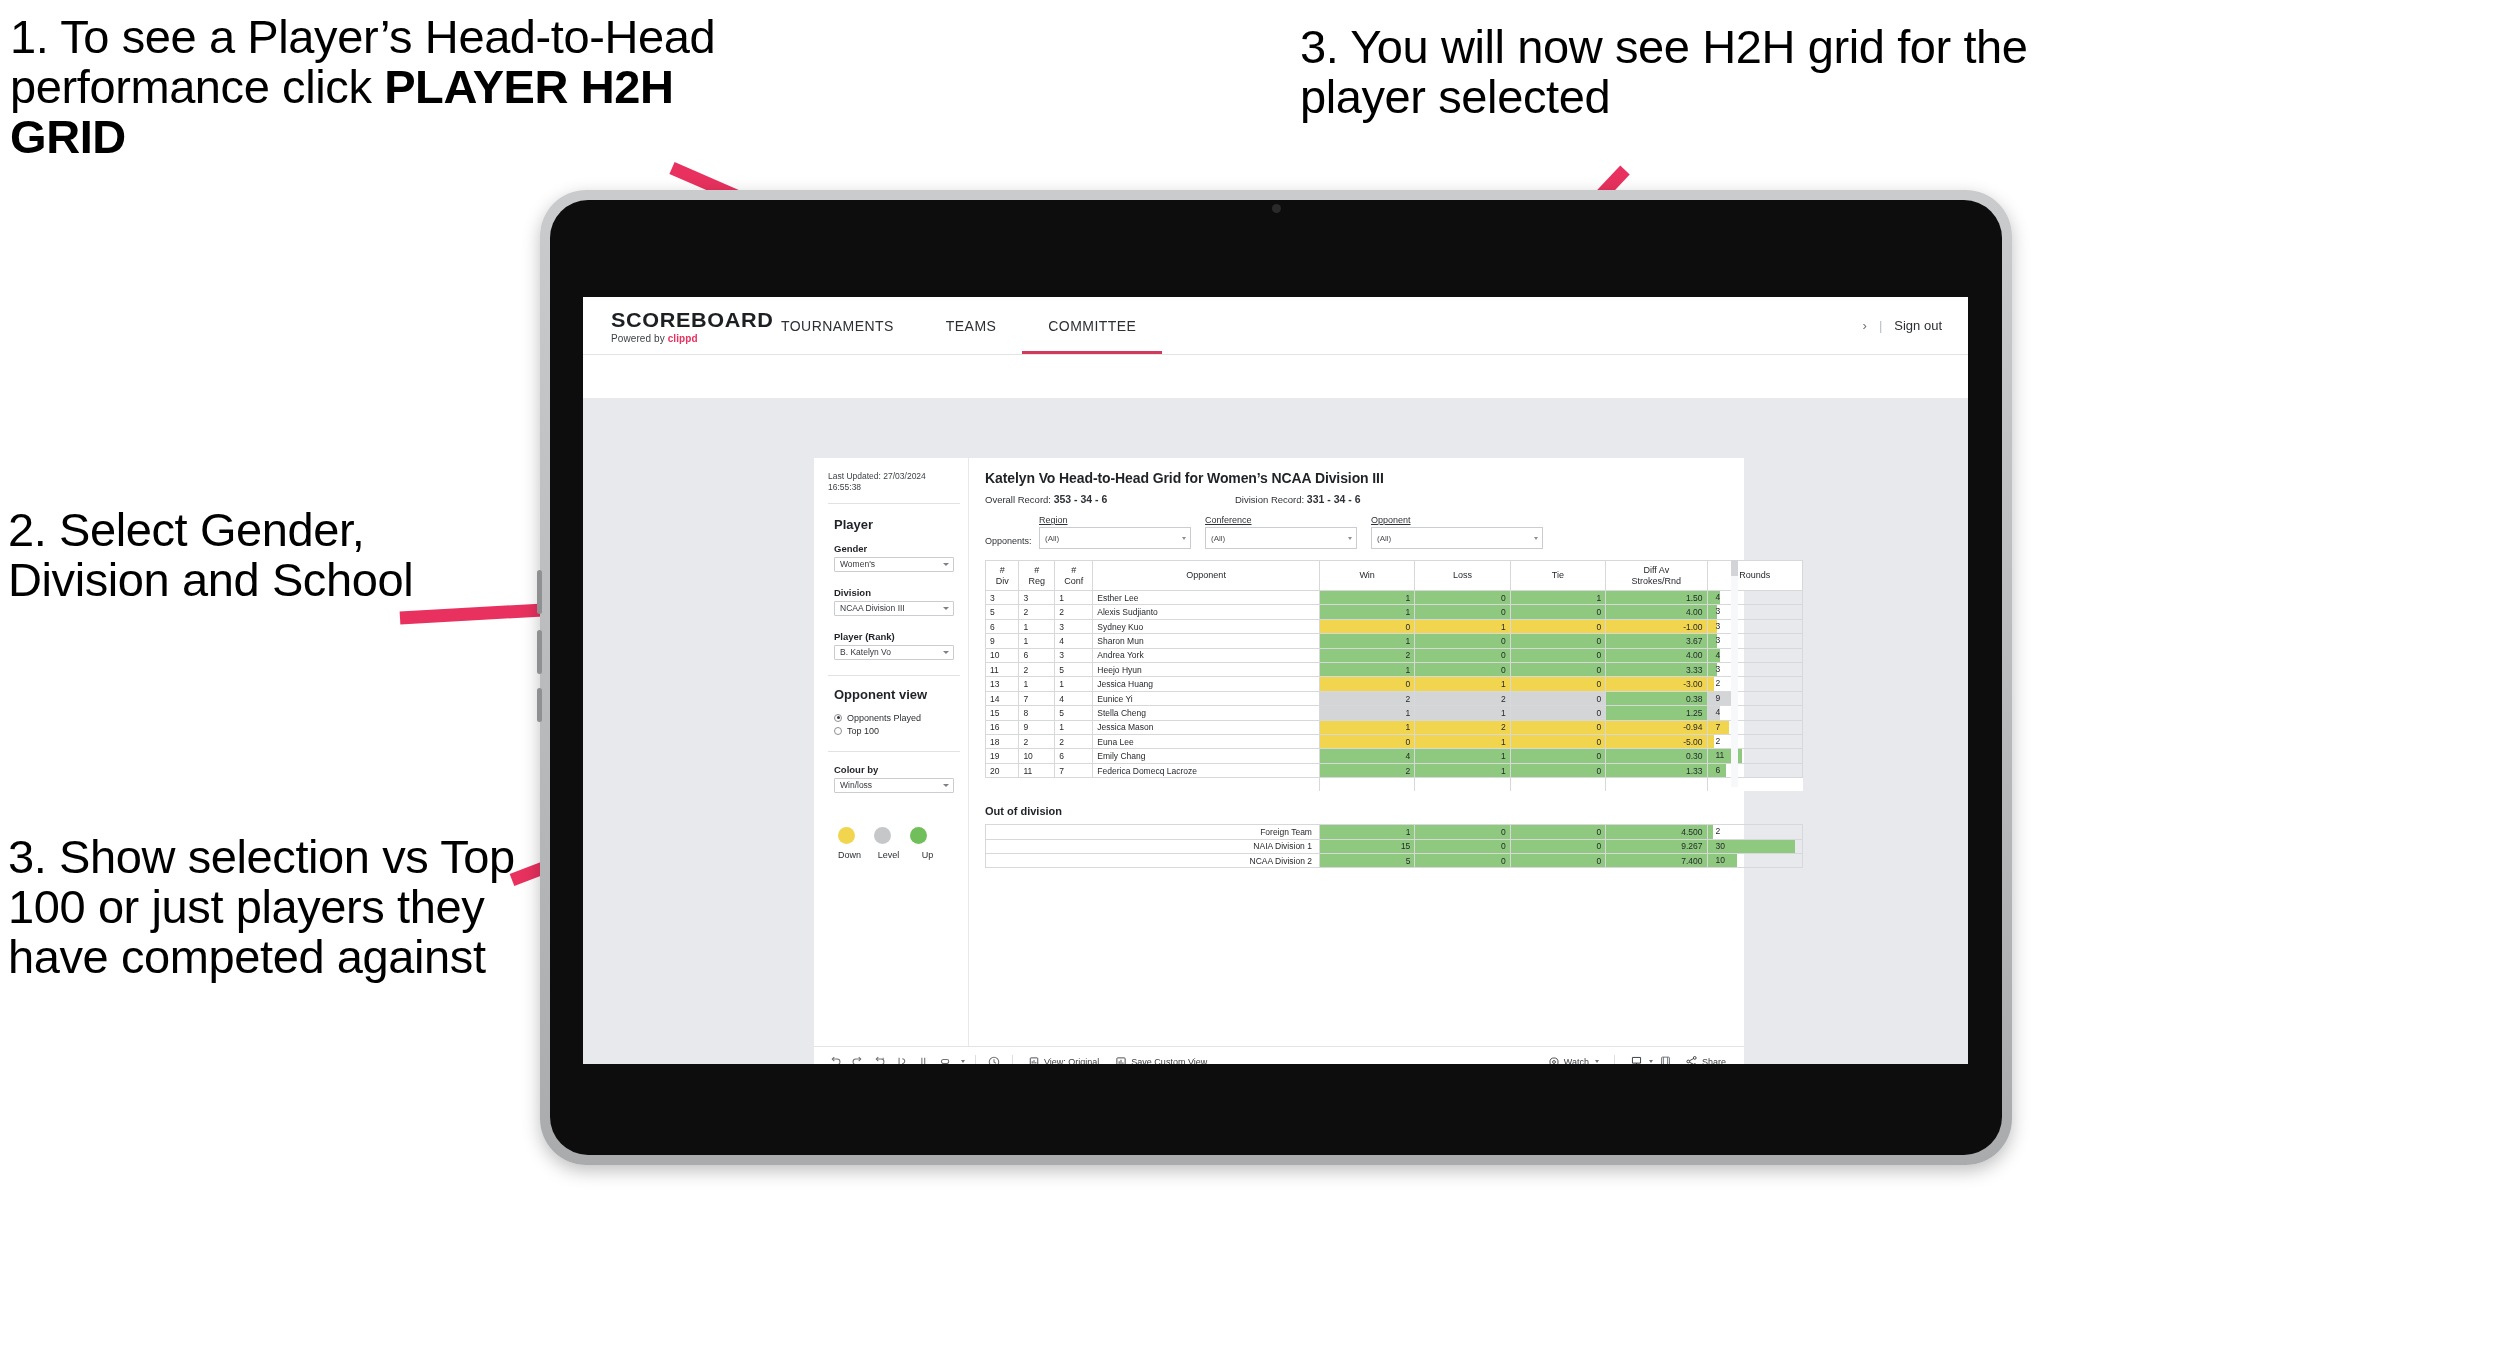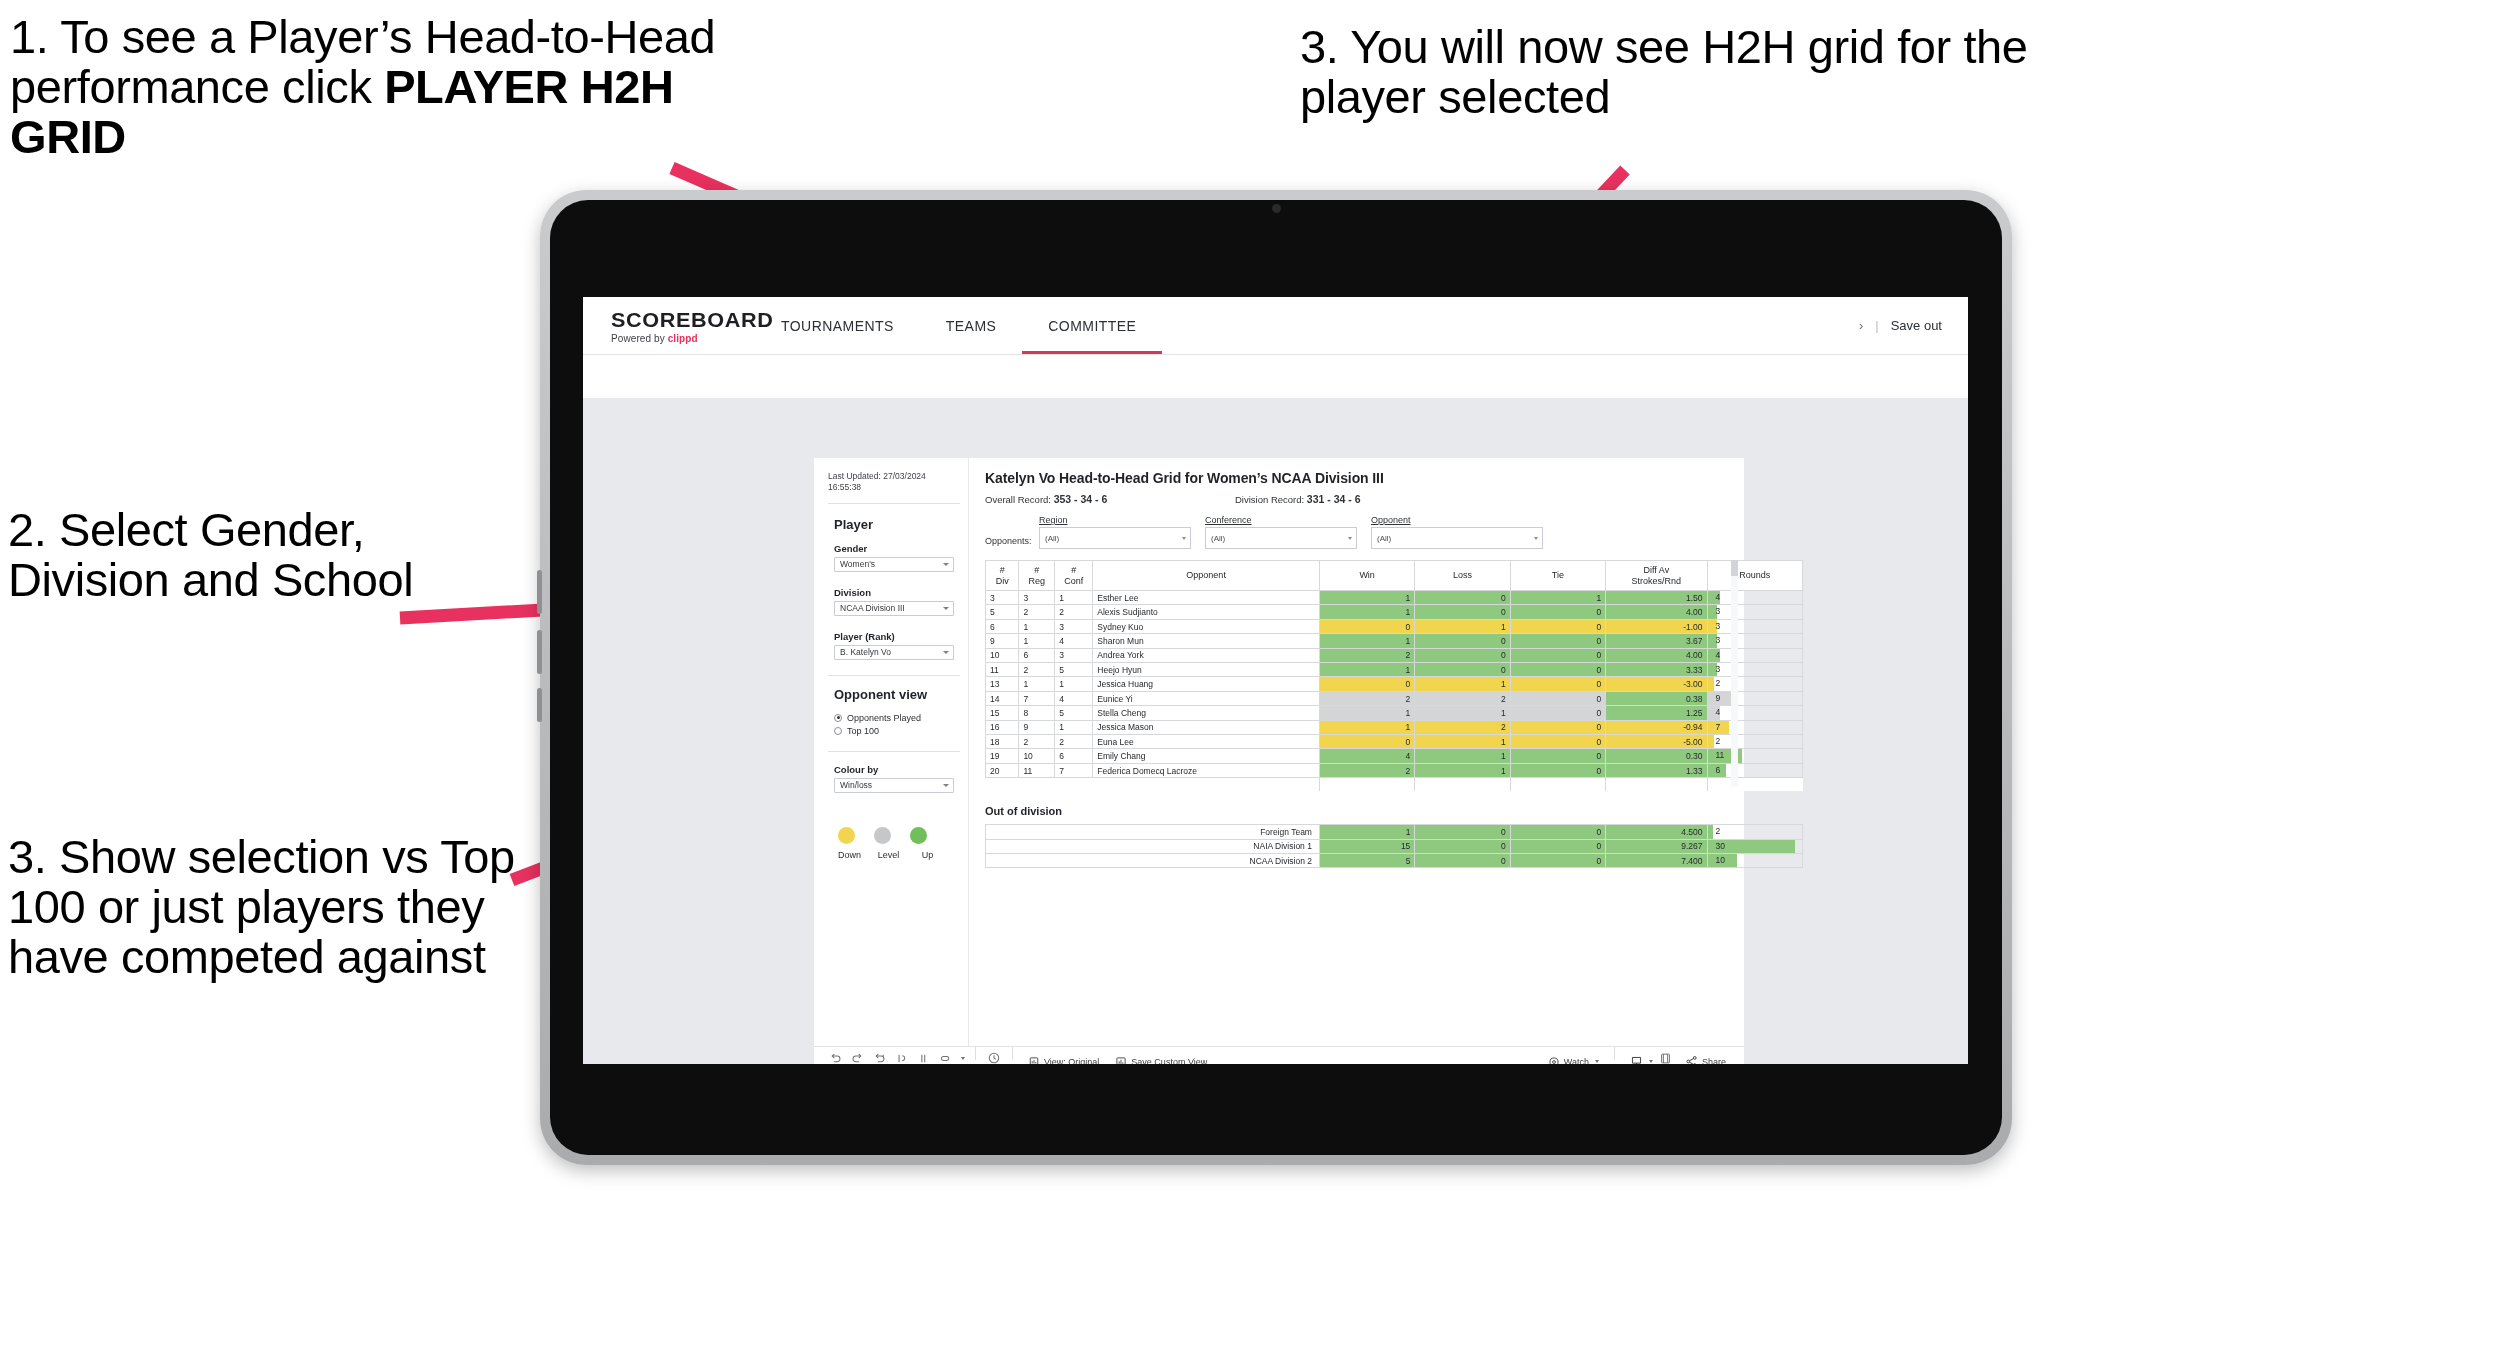--- a/index.html
+++ b/index.html
@@ -250,21 +250,21 @@
   table.ood { border-collapse: collapse; width: 818px; table-layout: fixed; }
   table.ood td {
     border: 1px solid #d6d8da; font-size: 8.5px; color: #26292d;
     height: 14px; padding: 0 4px; white-space: nowrap; overflow: hidden;
   }
   table.ood td.name { text-align: right; padding-right: 7px; background: #fff; }
 
   
   .toolbar {
     height: 30px; border-top: 1px solid #e3e3e3;
-    display: flex; padding: 0 10px;
+    display: flex; align-items: center; padding: 0 10px;
     background: #fff; font-size: 9px; color: #4a4d51; gap: 0;
   }
   .toolbar .ic {
     width: 22px; height: 22px;
     display: flex; align-items: center; justify-content: center;
     cursor: pointer; color: #6e7276;
   }
   .toolbar .ic svg { display: block; }
   .toolbar .sep { width: 1px; height: 13px; background: #dcdee0; margin: 0 7px; }
   .toolbar .txtbtn {
@@ -323,21 +323,21 @@
         <div class="sub"><span>Powered by </span><i>clippd</i></div>
       </div>
       <nav class="topnav">
         <div class="item">TOURNAMENTS</div>
         <div class="item">TEAMS</div>
         <div class="item active">COMMITTEE</div>
       </nav>
       <div class="right">
         <span class="chev">›</span>
         <span class="bar">|</span>
-        <span>Save out</span>
+        <span>Sign out</span>
       </div>
     </div>
 
 
     <div class="canvas">
       <div class="viz">
         <div class="vizbody">
 
           <aside class="panel">
             <div class="lastupd">Last Updated: 27/03/2024 16:55:38</div>

